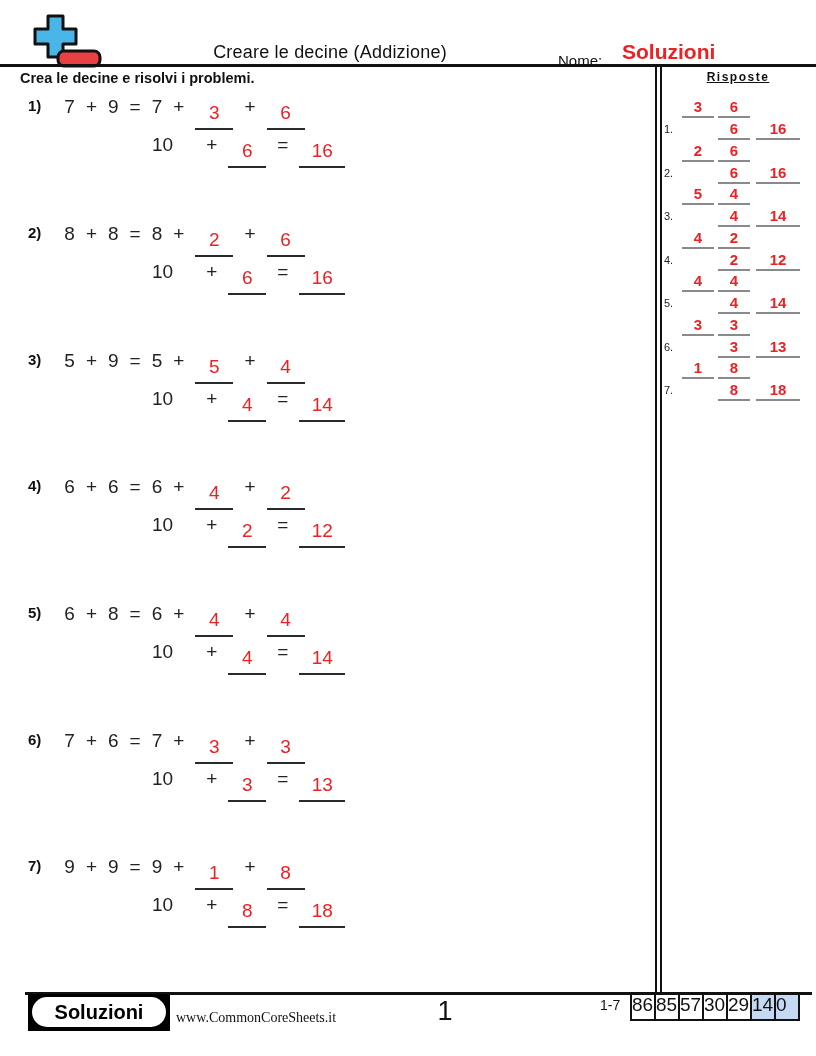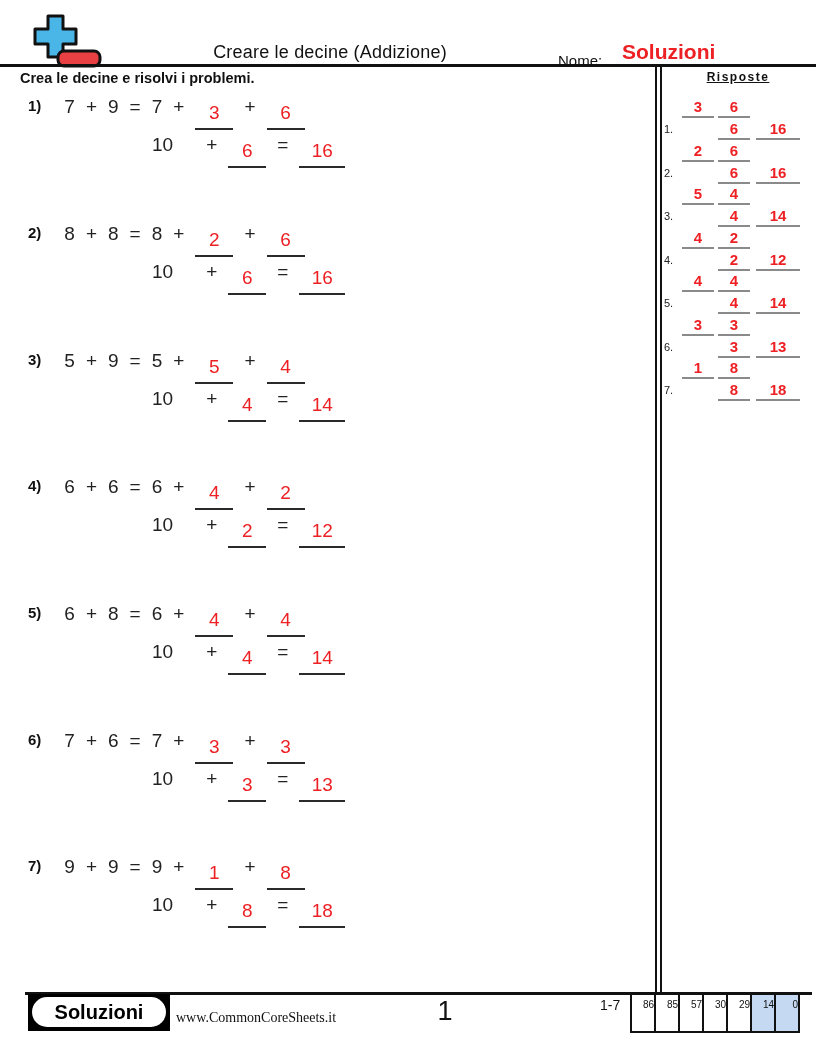--- a/index.html
+++ b/index.html
@@ -41,21 +41,21 @@
   .blank.wide{min-width:42px;}
 
   
   .footer-line{position:absolute;left:25px;top:992px;width:787px;height:2.5px;background:#111;}
   .brand{position:absolute;left:28px;top:994px;width:142px;height:37px;background:#000;}
   .brand-pill{position:absolute;left:4px;top:3px;right:4px;bottom:4px;background:#fff;border-radius:17px;display:flex;align-items:center;justify-content:center;font-weight:bold;font-size:20px;color:#000;}
   .site{position:absolute;left:176px;top:1010px;font-size:14px;font-family:Liberation Serif, serif;}
   .page-num{position:absolute;left:400px;top:996px;width:90px;text-align:center;font-size:27px;}
   .score-range{position:absolute;left:600px;top:997px;font-size:14px;}
   .score-table{position:absolute;left:630px;top:993px;display:flex;border:2px solid #111;background:#fff;}
-  .score-cell{width:22px;height:36px;line-height:20px;text-align:right;font-size:10px;border-left:2px solid #111;}
+  .score-cell{width:22px;height:24px;line-height:20px;text-align:left;font-size:19px;border-left:2px solid #111;}
   .score-cell:first-child{border-left:none;}
   .score-cell.hl{background:#c6d9f2;}
 </style>
 </head>
 <body>
 
 <div class="logo">
   <svg width="80" height="56" viewBox="0 0 80 56">
     <path d="M26 4 h15 v13 h13 v15 h-13 v13 h-15 v-13 h-13 v-15 h13 z" fill="#4ab6e8" stroke="#111" stroke-width="3" stroke-linejoin="round"></path>
     <rect x="36" y="39" width="42" height="15" rx="6" fill="#e84043" stroke="#111" stroke-width="3"></rect>

